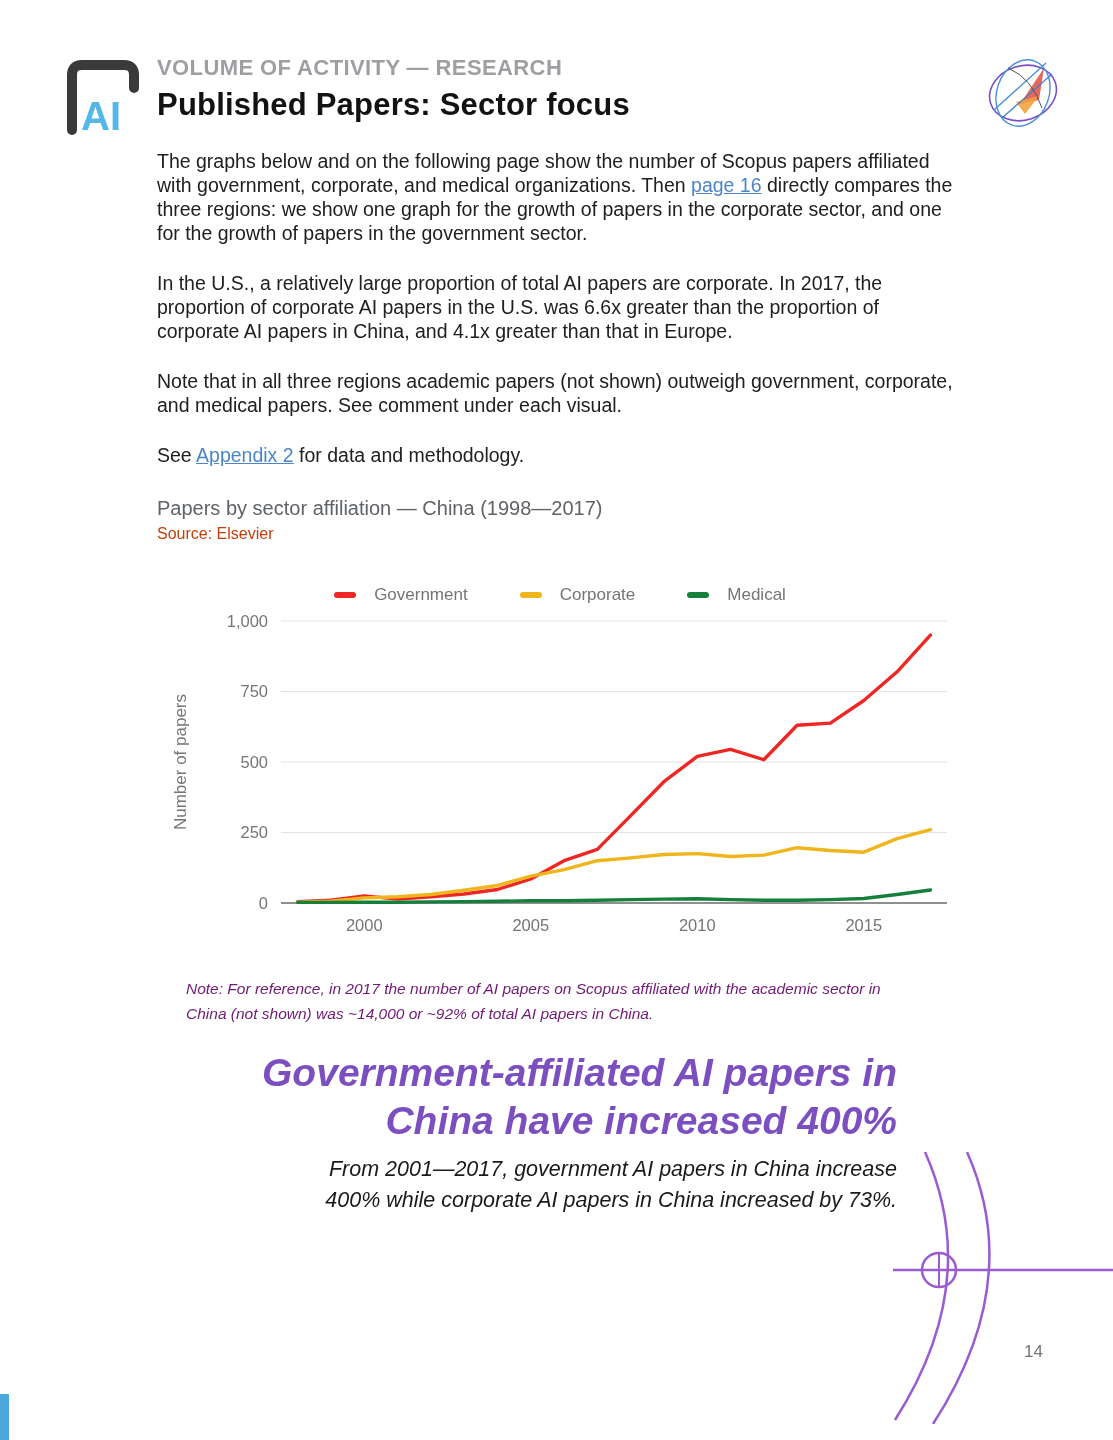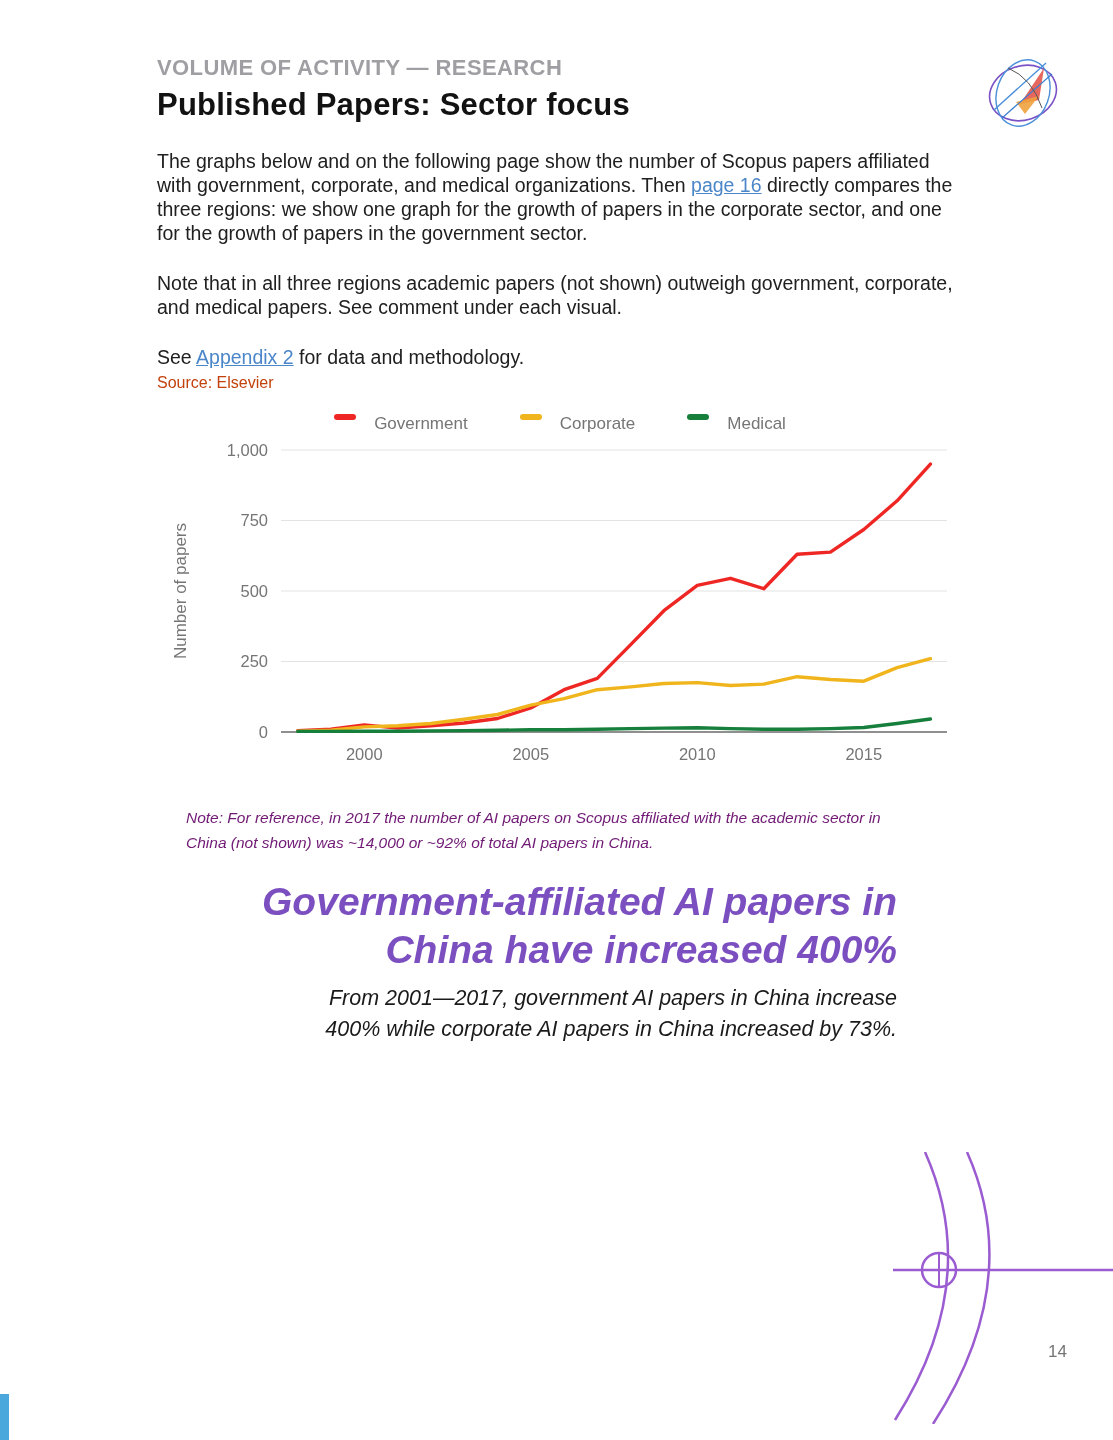--- a/index.html
+++ b/index.html
@@ -28,21 +28,21 @@
   .logo-ai{position:absolute;left:58px;top:58px;width:88px;height:80px;}
   .logo-sphere{position:absolute;left:980px;top:50px;width:86px;height:86px;}
   
   .content{width:806px;margin-left:157px;}
   .content p{margin-top:26px;font-size:19.5px;line-height:24px;color:#202020;}
   .content a{color:var(--link);text-decoration:underline;cursor:pointer;}
   
   .chart-title{margin-top:30px;font-size:20px;color:#5f6368;}
   .chart-source{margin-top:5px;font-size:16px;color:#c2410c;}
   .chart-legend{display:flex;justify-content:center;gap:52px;margin-top:22px;align-items:center;}
-  .legend-item{display:flex;align-items:flex-start;gap:18px;}
+  .legend-item{display:flex;align-items:center;gap:18px;margin-top:20px;}
   .legend-swatch{display:inline-block;width:22px;height:6px;border-radius:3px;}
   .legend-label{font-size:17px;color:#757575;}
   .chart-wrap{margin-left:12px;margin-top:4px;}
   svg text{font-family:"Liberation Sans",sans-serif;}
   .tick-label{font-size:16.5px;fill:#757575;}
   .axis-label{font-size:17px;fill:#757575;}
   
   .chart-note{
     margin:34px 0 0 29px;max-width:716px;font-size:15.5px;line-height:1.6;
     font-style:italic;color:#701a75;
@@ -50,28 +50,34 @@
   
   .callout{margin-top:22px;width:740px;text-align:right;}
   .callout-heading{
     color:var(--callout);font-size:39px;font-weight:700;font-style:italic;line-height:1.25;
   }
   .callout-body{
     margin-top:8px;color:#1a1a1a;font-size:21.5px;font-style:italic;line-height:1.45;font-weight:500;
   }
   
   .purple-graphic{position:absolute;left:885px;top:1152px;width:228px;height:272px;}
-  .page-number{position:absolute;left:1048px;top:1342px;font-size:17px;color:#757575;}
+  .page-number{position:absolute;left:1024px;top:1342px;font-size:17px;color:#757575;}
   .blue-bar{position:absolute;left:0;top:1394px;width:9px;height:46px;background:#4aa8dd;}
 </style>
 </head>
 <body>
 
 <div class="page">
 
+  <div class="logo-ai">
+    <svg width="88" height="80" viewBox="0 0 88 80">
+      <path d="M14,72 L14,17 Q14,7 24,7 L66,7 Q76,7 76,17 L76,30" fill="none" stroke="#3a3a3a" stroke-width="10" stroke-linecap="round"></path>
+      <text x="23" y="72" font-size="40" font-weight="bold" fill="var(--logo-blue)">AI</text>
+    </svg>
+  </div>
 
   <div class="logo-sphere">
     <svg width="86" height="86" viewBox="0 0 86 86">
       <ellipse cx="43" cy="43" rx="34" ry="27" transform="rotate(-18 43 43)" fill="none" stroke="#7a52c5" stroke-width="1.6"></ellipse>
       <ellipse cx="43" cy="43" rx="26" ry="34" transform="rotate(20 43 43)" fill="none" stroke="#4a90d9" stroke-width="1.4"></ellipse>
       <polygon points="40,54 64,18 59,50" fill="#e2574c" opacity="0.9"></polygon>
       <polygon points="36,52 59,46 45,64" fill="#f0a23e" opacity="0.9"></polygon>
       <path d="M14,60 L66,13" stroke="#4a90d9" stroke-width="1.4" fill="none"></path>
       <path d="M22,68 L72,24" stroke="#3b7fd0" stroke-width="1.2" fill="none"></path>
       <path d="M28,18 Q52,28 62,58" stroke="#555" stroke-width="1" fill="none"></path>
@@ -80,25 +86,27 @@
 
   <div class="header">
     <div class="kicker">VOLUME OF ACTIVITY — RESEARCH</div>
     <div class="title">Published Papers: Sector focus</div>
   </div>
 
   <div class="content">
     <p><span>The graphs below and on the following page show the number of Scopus papers affiliated with government, corporate, and medical organizations. Then </span><a>page 16</a><span> directly compares the three regions: we show one graph for the growth of papers in the corporate sector, and one for the growth of papers in the government sector.</span></p>
 
 
+    <p>In the U.S., a relatively large proportion of total AI papers are corporate. In 2017, the proportion of corporate AI papers in the U.S. was 6.6x greater than the proportion of corporate AI papers in China, and 4.1x greater than that in Europe.</p>
 
     <p>Note that in all three regions academic papers (not shown) outweigh government, corporate, and medical papers. See comment under each visual.</p>
 
     <p><span>See </span><a>Appendix 2</a><span> for data and methodology.</span></p>
 
+    <div class="chart-title">Papers by sector affiliation — China (1998—2017)</div>
     <div class="chart-source">Source: Elsevier</div>
 
     <div class="chart-legend" id="chart-legend">
         <div class="legend-item">
           <span class="legend-swatch" style="background: rgb(238, 39, 36);"></span>
           <span class="legend-label">Government</span>
         </div>
         <div class="legend-item">
           <span class="legend-swatch" style="background: rgb(240, 181, 28);"></span>
           <span class="legend-label">Corporate</span>

